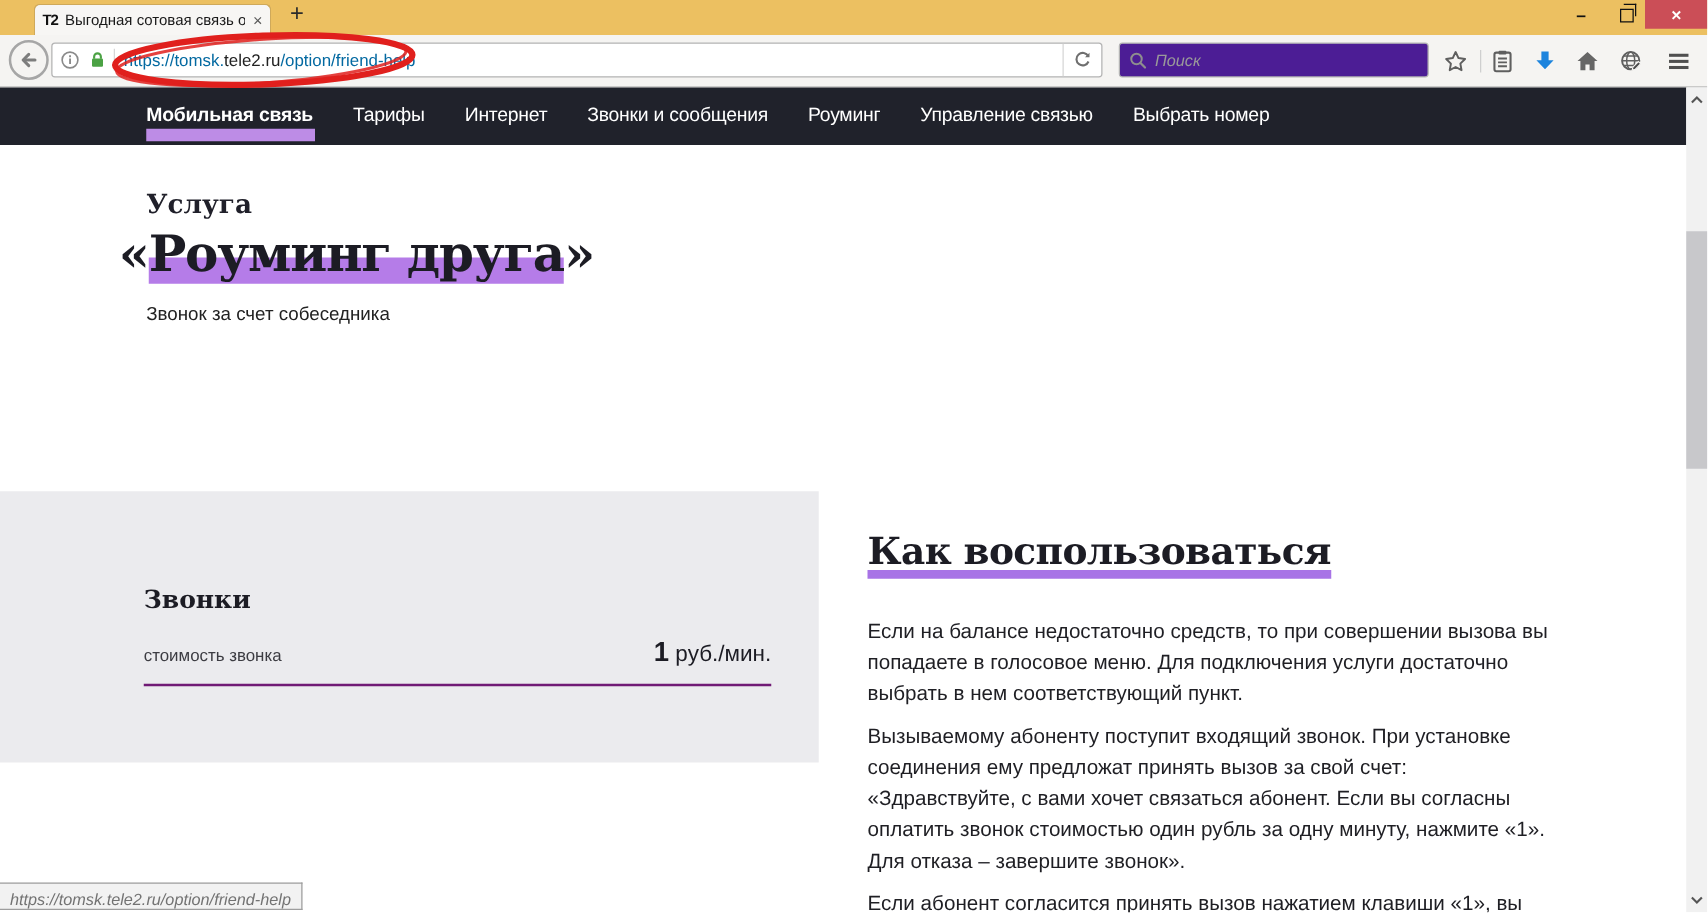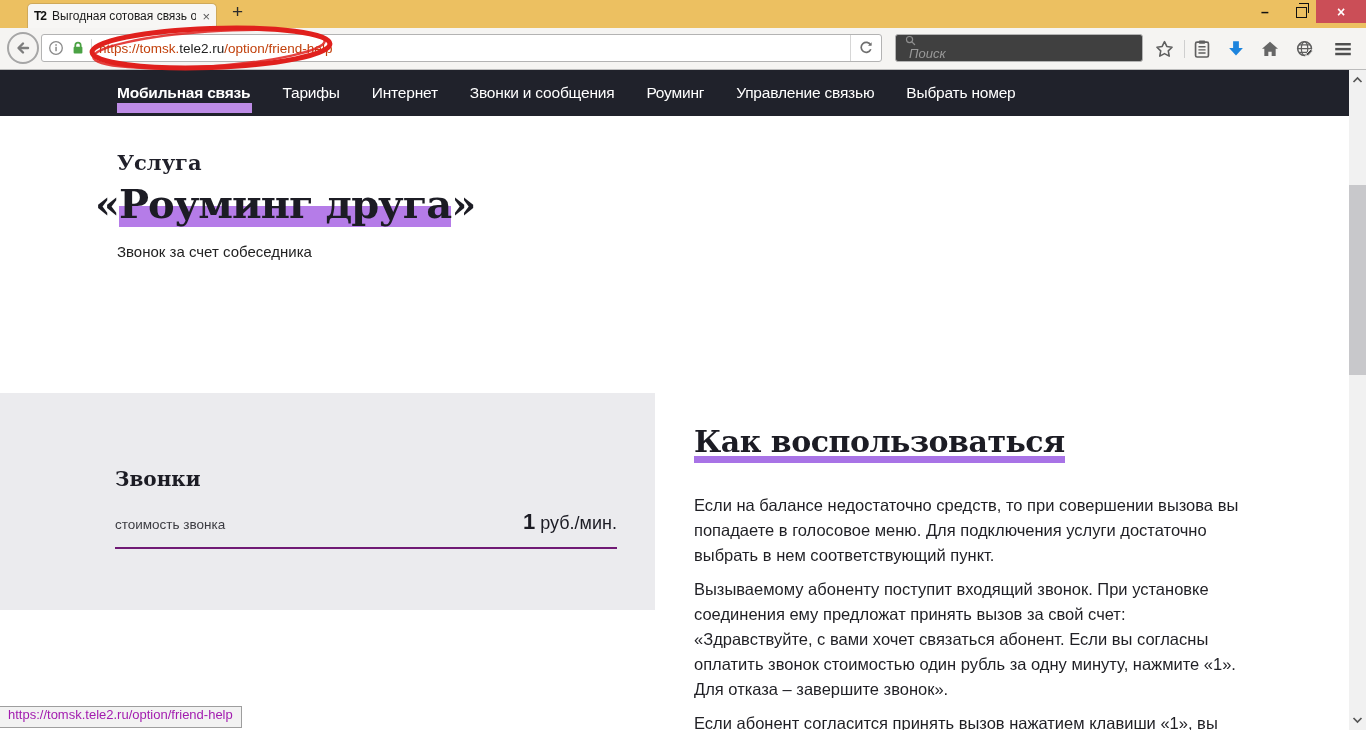--- a/index.html
+++ b/index.html
@@ -28,28 +28,28 @@
   
   .toolbar{position:absolute;left:0;top:28px;width:1366px;height:42px;background:#f5f4f2;
            border-bottom:1px solid #bcbcbc;box-sizing:border-box;}
   .back-btn{position:absolute;left:7px;top:4px;width:28px;height:28px;border:2px solid #a6a6a6;
             border-radius:50%;background:#f5f4f2;display:flex;align-items:center;justify-content:center;}
   .url-bar{position:absolute;left:41px;top:6px;width:841px;height:28px;background:#fff;
            border:1px solid #b3b3b3;border-radius:3px;box-sizing:border-box;
            display:flex;align-items:center;padding-left:6px;}
   .idsep{width:1px;height:18px;background:#d6d6d6;margin:0 7px 0 5px;}
   .url-text{font-size:13.5px;white-space:nowrap;}
-  .url-dim{color:#c2410c;}
+  .url-dim{color:#0369a1;}
   .url-domain{color:#222;}
   .url-spacer{flex:1;}
   .reload-box{width:30px;height:100%;border-left:1px solid #d6d6d6;display:flex;
               align-items:center;justify-content:center;}
-  .search-box{position:absolute;left:895px;top:6px;width:248px;height:28px;background:#404040;
+  .search-box{position:absolute;left:895px;top:6px;width:248px;height:28px;background:#4c1d95;
               border:1px solid #b3b3b3;border-radius:3px;box-sizing:border-box;
-              display:flex;align-items:flex-start;padding-left:7px;flex-direction:column;}
+              display:flex;align-items:center;padding-left:7px;}
   .search-placeholder{font-size:13px;color:#9a9a9a;font-style:italic;margin-left:6px;}
   .tb-icon{position:absolute;top:9px;width:24px;height:24px;display:flex;align-items:center;justify-content:center;}
   .tbsep{position:absolute;left:1184px;top:12px;width:1px;height:18px;background:#cfcfcf;}
 
   
   .annotation{position:absolute;left:84px;top:24px;pointer-events:none;z-index:50;}
 
   
   .site-nav{position:absolute;left:0;top:70px;width:1349px;height:46px;background:#20222b;
             display:flex;align-items:center;padding-left:117px;box-sizing:border-box;gap:32px;}
@@ -87,21 +87,21 @@
   
   .scrollbar{position:absolute;left:1349px;top:70px;width:17px;height:660px;background:#f1f1f1;}
   .sb-arrow{position:absolute;left:0;width:17px;height:16px;display:flex;align-items:center;justify-content:center;}
   .sb-up{top:2px;}
   .sb-down{bottom:2px;}
   .sb-thumb{position:absolute;left:0;top:115px;width:17px;height:190px;background:#c8c8cb;}
 
   
   .status-tooltip{position:absolute;left:0;top:706px;height:22px;background:#f2f2f2;
                   border:1px solid #9e9e9e;border-left:none;box-sizing:border-box;
-                  display:flex;align-items:flex-start;padding:0 8px;font-size:13px;color:#a21caf;}
+                  display:flex;align-items:flex-end;padding:0 8px;font-size:13px;color:#737373;font-style:italic;}
 </style>
 </head>
 <body>
 
 <div id="app">
 
   <div class="titlebar">
     <div class="tab">
       <span class="favicon">T2</span>
       <span class="tab-title">Выгодная сотовая связь от</span>

